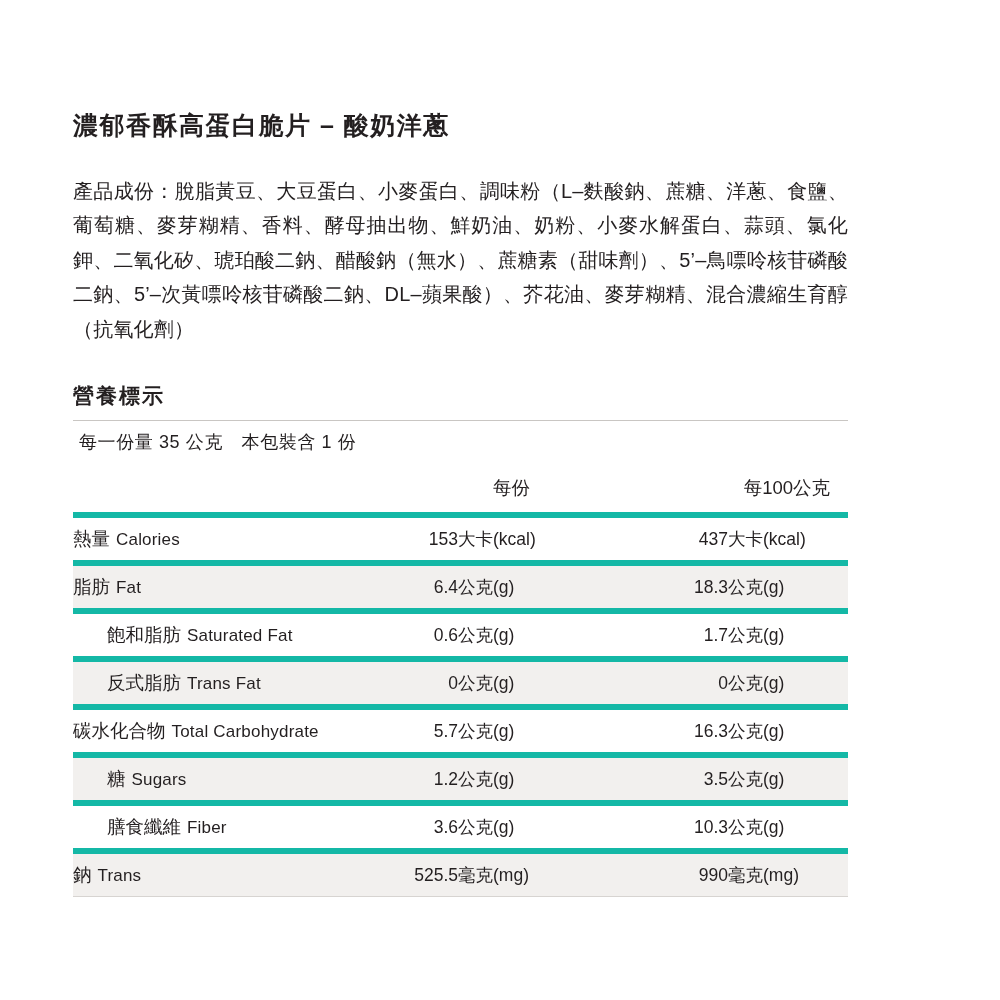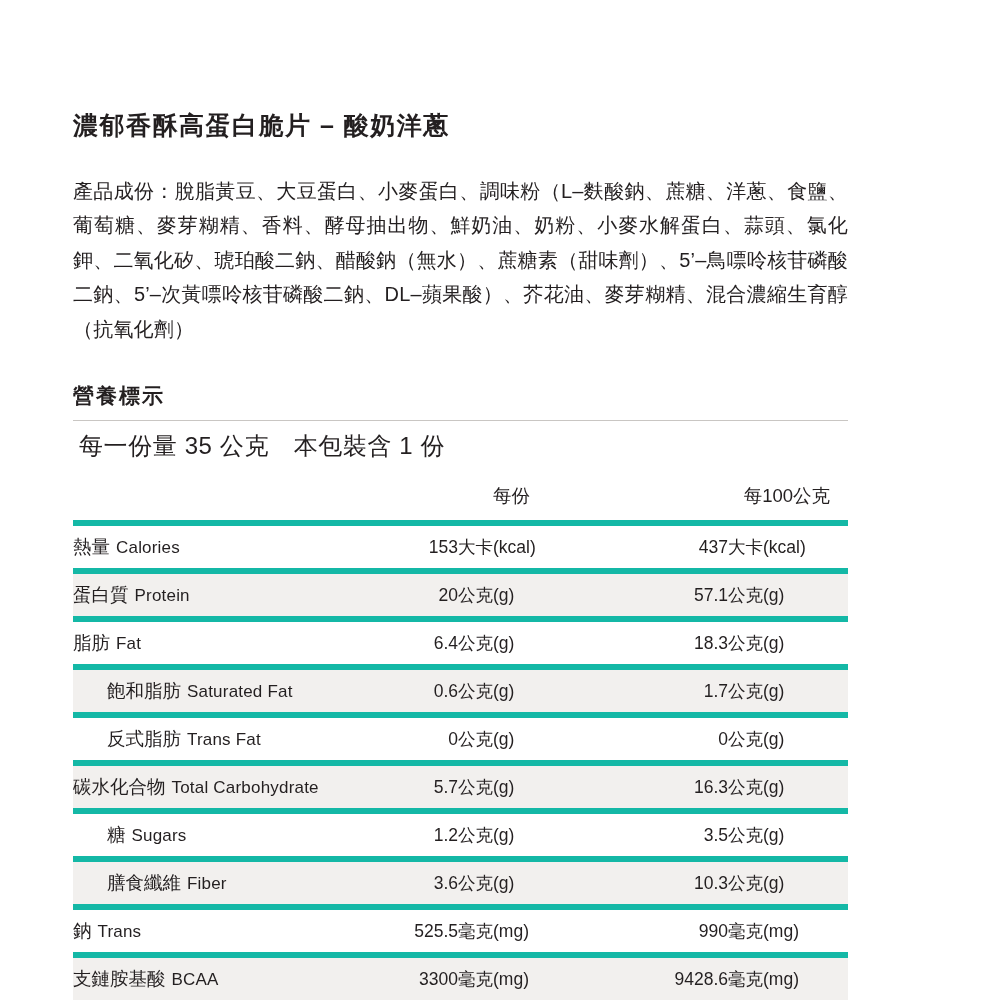--- a/index.html
+++ b/index.html
@@ -39,21 +39,21 @@
     max-width: 890px;
   }
   .nutrition-heading {
     font-size: 21px;
     font-weight: bold;
     letter-spacing: 2px;
     margin: 0 0 10px 0;
     color: #231f20;
   }
   .serving-line {
-    font-size: 24px;
+    font-size: 18px;
     letter-spacing: 0.6px;
     padding: 9px 0 11px 6px;
     border-top: 1px solid #c9c6c3;
     color: #231f20;
   }
   table.nutrition {
     width: 100%;
     border-collapse: collapse;
     font-size: 18px;
   }
@@ -135,27 +135,20 @@
     </thead>
     <tbody id="nutrition-body">
         <tr>
           <td class="label"><span>熱量</span><span class="en">Calories</span></td>
           <td class="value">153</td>
           <td class="unit">大卡(kcal)</td>
           <td class="value2">437</td>
           <td class="unit2">大卡(kcal)</td>
         </tr>
         <tr>
-          <td class="label"><span>蛋白質</span><span class="en">Protein</span></td>
-          <td class="value">20</td>
-          <td class="unit">公克(g)</td>
-          <td class="value2">57.1</td>
-          <td class="unit2">公克(g)</td>
-        </tr>
-        <tr>
           <td class="label"><span>脂肪</span><span class="en">Fat</span></td>
           <td class="value">6.4</td>
           <td class="unit">公克(g)</td>
           <td class="value2">18.3</td>
           <td class="unit2">公克(g)</td>
         </tr>
         <tr>
           <td class="label indent"><span>飽和脂肪</span><span class="en">Saturated Fat</span></td>
           <td class="value">0.6</td>
           <td class="unit">公克(g)</td>
@@ -190,23 +183,16 @@
           <td class="value2">10.3</td>
           <td class="unit2">公克(g)</td>
         </tr>
         <tr>
           <td class="label"><span>鈉</span><span class="en">Trans</span></td>
           <td class="value">525.5</td>
           <td class="unit">毫克(mg)</td>
           <td class="value2">990</td>
           <td class="unit2">毫克(mg)</td>
         </tr>
-        <tr>
-          <td class="label"><span>支鏈胺基酸</span><span class="en">BCAA</span></td>
-          <td class="value">3300</td>
-          <td class="unit">毫克(mg)</td>
-          <td class="value2">9428.6</td>
-          <td class="unit2">毫克(mg)</td>
-        </tr>
       </tbody>
   </table>
 
 </div>
 
 </body></html>

